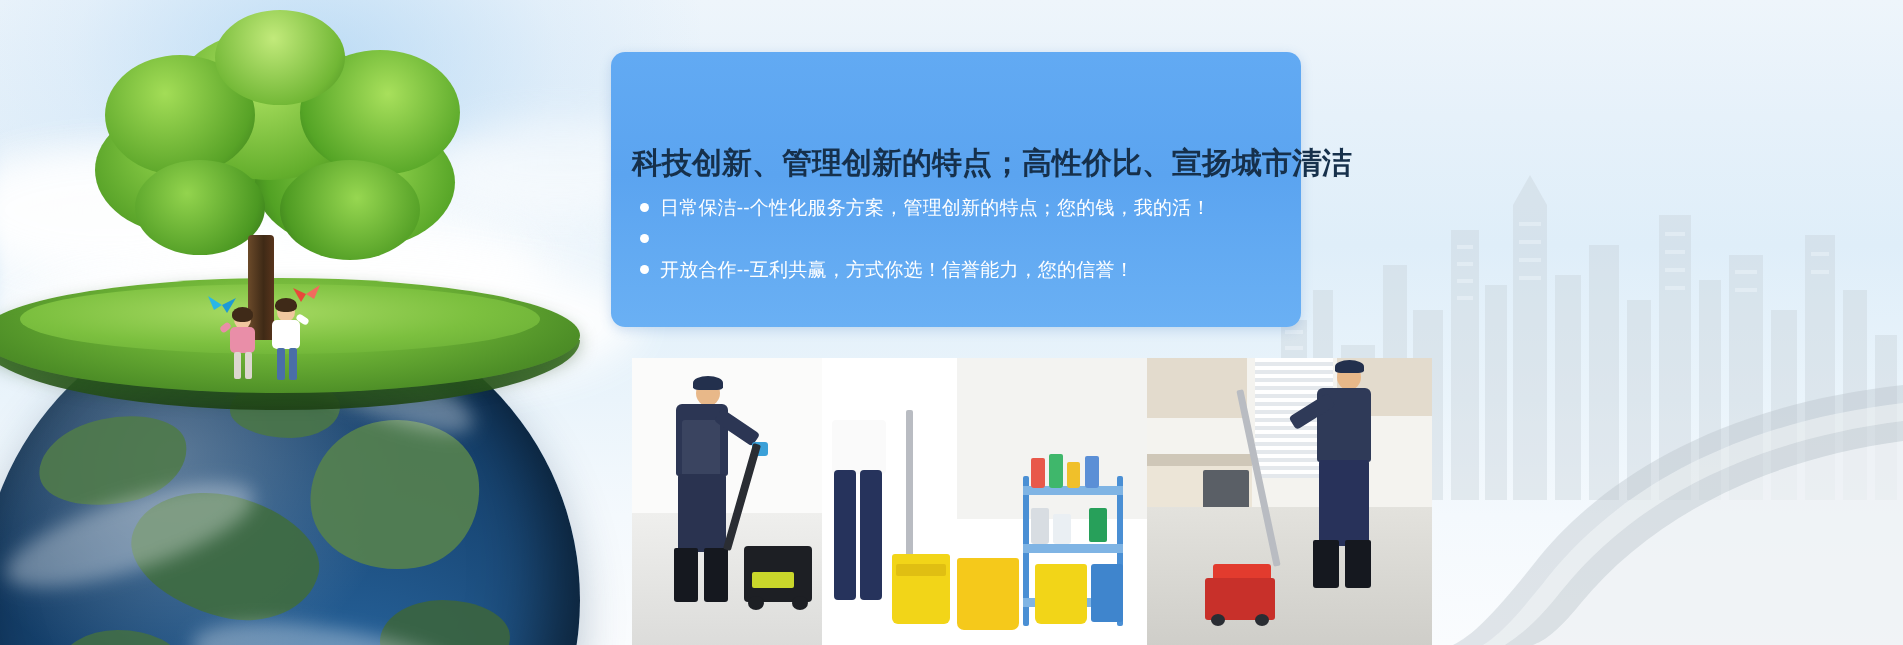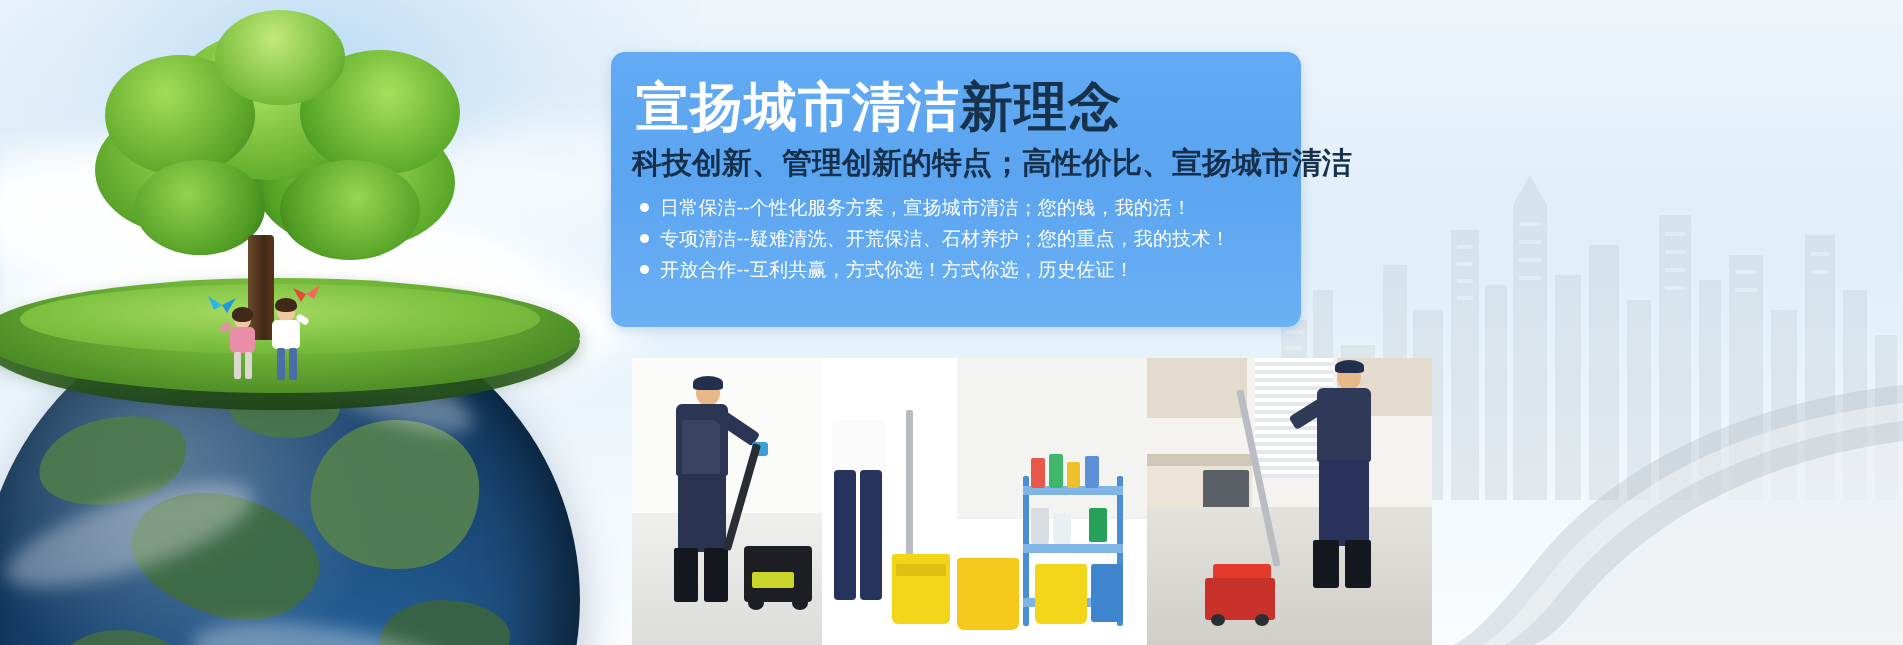--- a/index.html
+++ b/index.html
@@ -223,38 +223,34 @@
       <path d="M17 17 L31 10 L22 25 Z" fill="#1e9ad6"></path>
     </svg>
     <svg style="position:absolute;left:310px;top:8px;width:32px;height:32px;" viewBox="0 0 32 32">
       <path d="M16 16 L30 7 L24 21 Z" fill="#f26b5e"></path>
       <path d="M16 16 L3 10 L11 24 Z" fill="#e8483a"></path>
     </svg>
   </div>
 
   <div class="card"></div>
 
-  <div class="headline">
-    <span class="w">宣扬城市清洁</span><span class="d">新理念</span>
-  </div>
 
   <div class="subtitle">科技创新、管理创新的特点；高性价比、宣扬城市清洁</div>
 
   <div class="bullets">
     <div class="bullet">
       <span class="dot"></span>
-      <span class="btext">日常保洁--个性化服务方案，宣扬城市清洁；您的钱，我的活！</span>
+      <span class="btext">日常保洁--个性化服务方案，管理创新的特点；您的钱，我的活！</span>
     </div>
     <div class="bullet">
       <span class="dot"></span>
-      <span class="btext">专项清洁--疑难清洗、开荒保洁、石材养护；您的重点，我的技术！</span>
     </div>
     <div class="bullet">
       <span class="dot"></span>
-      <span class="btext">开放合作--互利共赢，方式你选！方式你选，历史佐证！</span>
+      <span class="btext">开放合作--互利共赢，方式你选！信誉能力，您的信誉！</span>
     </div>
   </div>
 
   <div class="photos">
 
     <div class="photo p1" style="background:#fbfbfa;">
       <div class="floor" style="background:linear-gradient(180deg,#efefed,#dcdcda);"></div>
       <div class="worker" style="left:28px;top:22px;width:90px;height:230px;">
         <div class="w-head" style="left:36px;top:0;width:24px;height:26px;"></div>
         <div class="w-cap" style="left:33px;top:-4px;width:30px;height:14px;"></div>

